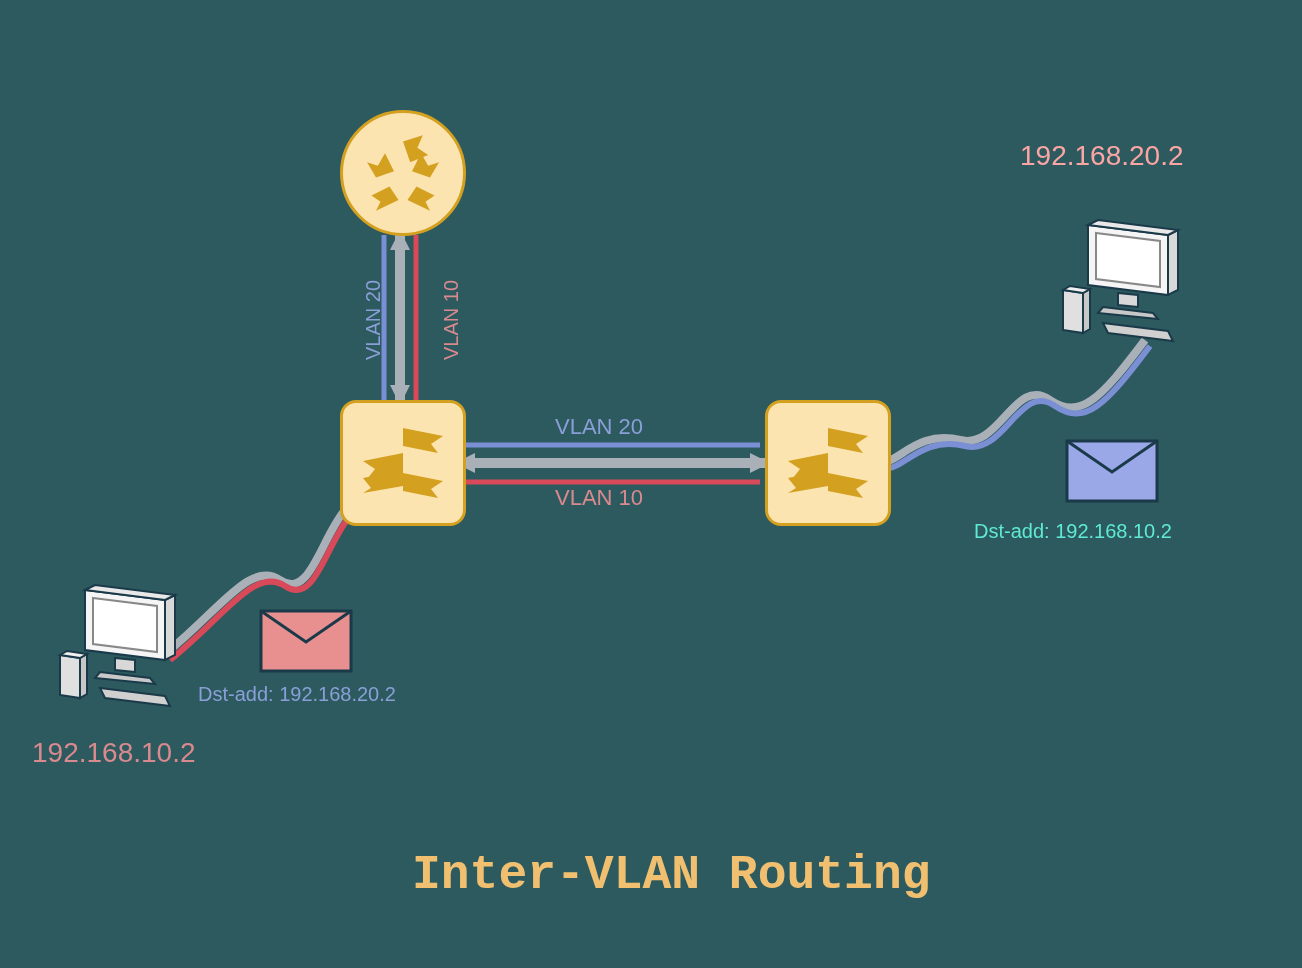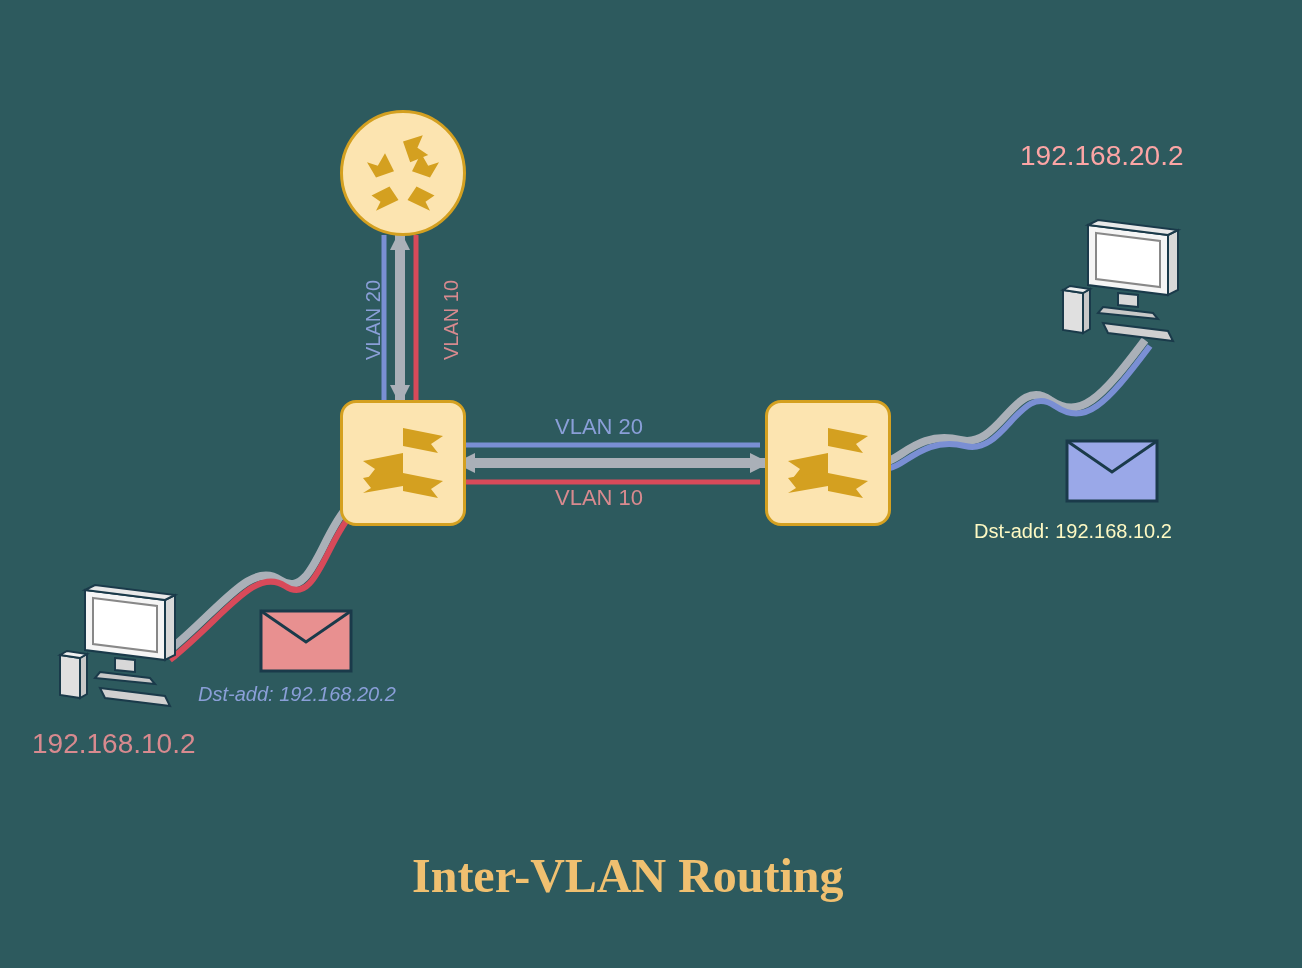--- a/index.html
+++ b/index.html
@@ -9,39 +9,39 @@
   width: 1302px;
   height: 968px;
   position: relative;
   font-family: Arial, sans-serif;
 }
 .label {
   position: absolute;
   white-space: nowrap;
 }
 .ip-blue { color: #fca5a5; font-size: 28px; }
-.ip-red { color: #d88a8f; font-size: 28px; }
-.dst-red { color: #fef9c3; font-size: 20px; }
-.dst-blue { color: #8a9fd8; font-size: 20px; font-style: italic; }
+.ip-red { color: #d88a8f; font-size: 28px; margin-top: 9px; }
+.dst-red { color: #5eead4; font-size: 20px; }
+.dst-blue { color: #8a9fd8; font-size: 20px; }
 .vlan-h-blue { color: #8a9fd8; font-size: 22px; }
 .vlan-h-red { color: #d88a8f; font-size: 22px; }
 .vlan-v-blue {
   color: #8a9fd8; font-size: 20px;
   transform: rotate(-90deg);
   transform-origin: left top;
 }
 .vlan-v-red {
   color: #d88a8f; font-size: 20px;
   transform: rotate(-90deg);
   transform-origin: left top;
 }
 .title {
   color: #f0c070;
   font-size: 48px;
-  font-family: Liberation Serif, serif;
+  font-family: Liberation Mono, monospace;
   font-weight: bold;
 }
 .router {
   position: absolute;
   width: 120px;
   height: 120px;
   background: #fce4b0;
   border: 3px solid #d4a020;
   border-radius: 50%;
   display: flex;

